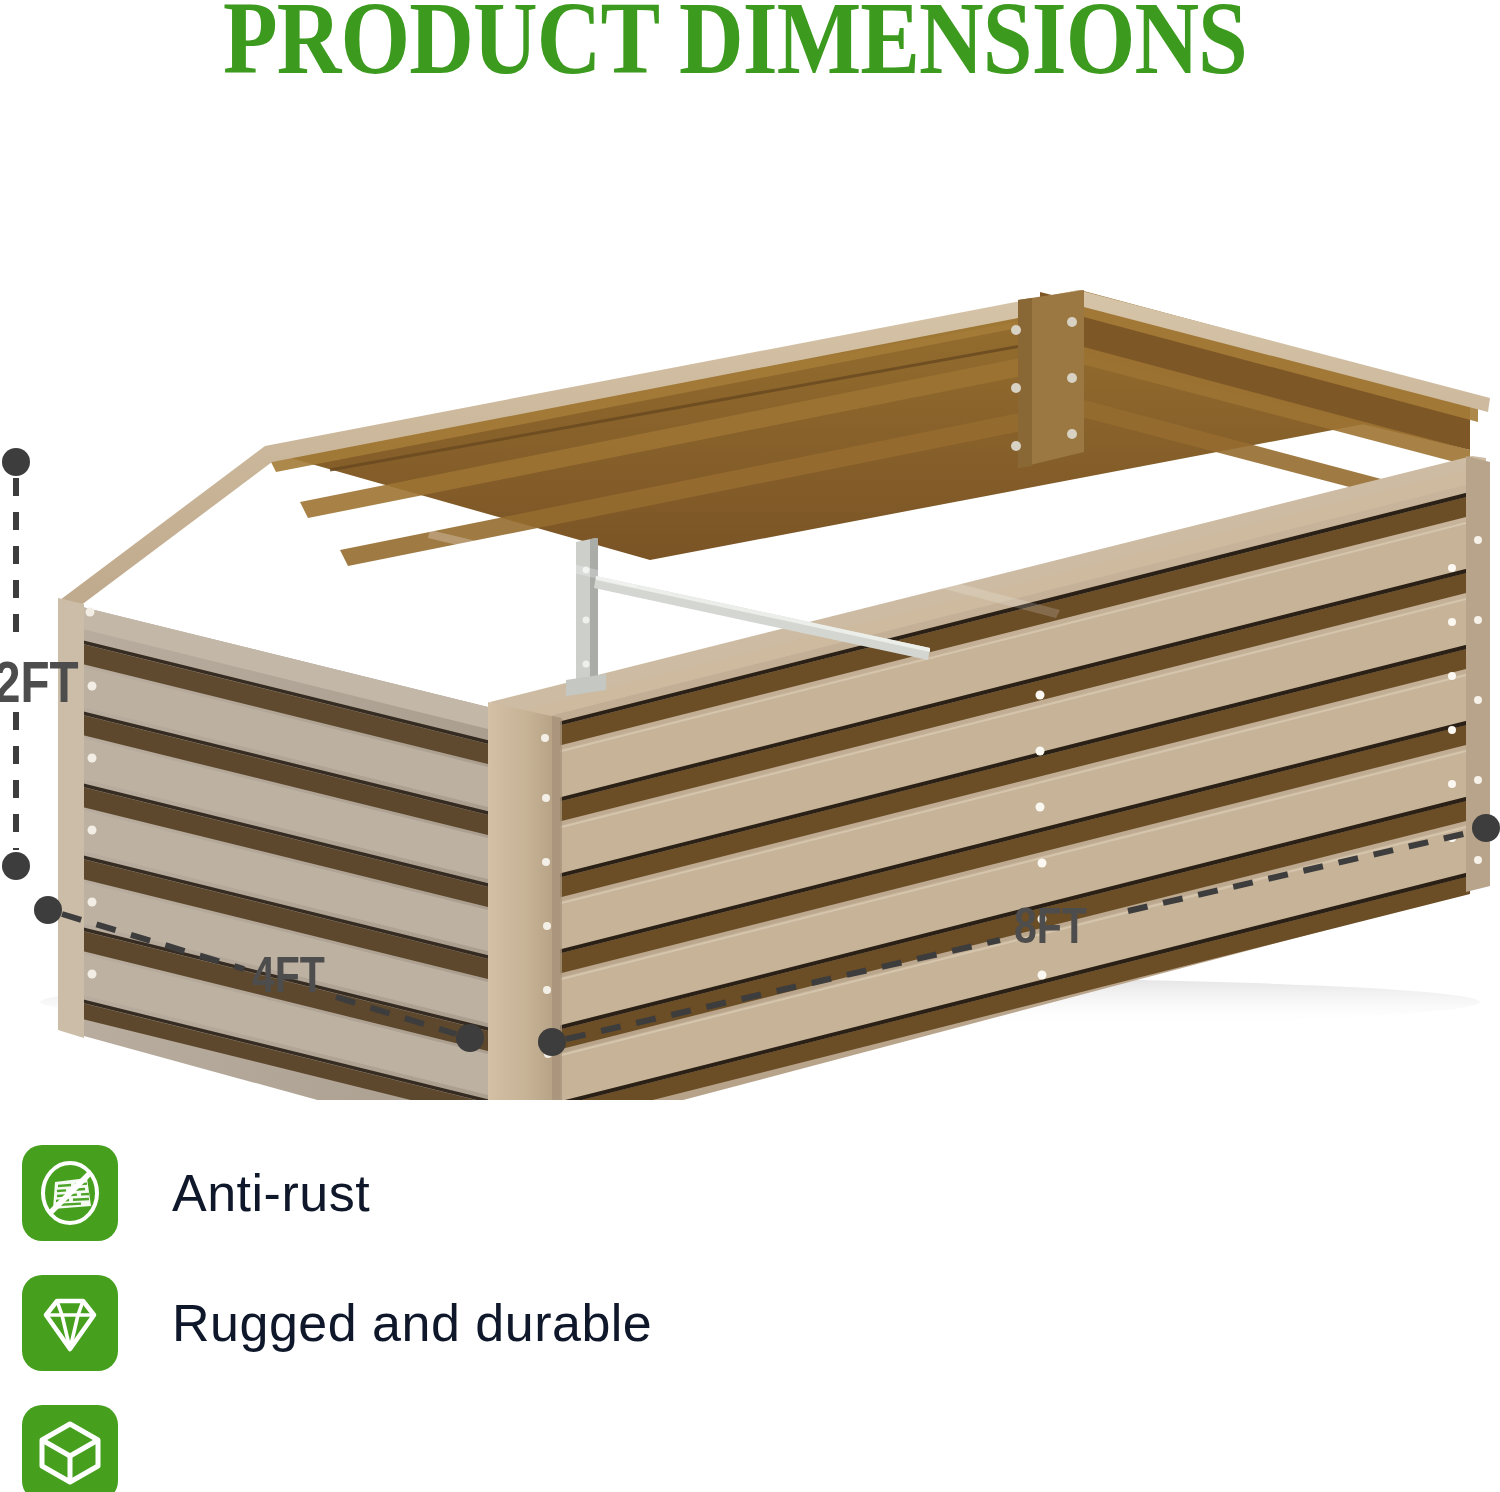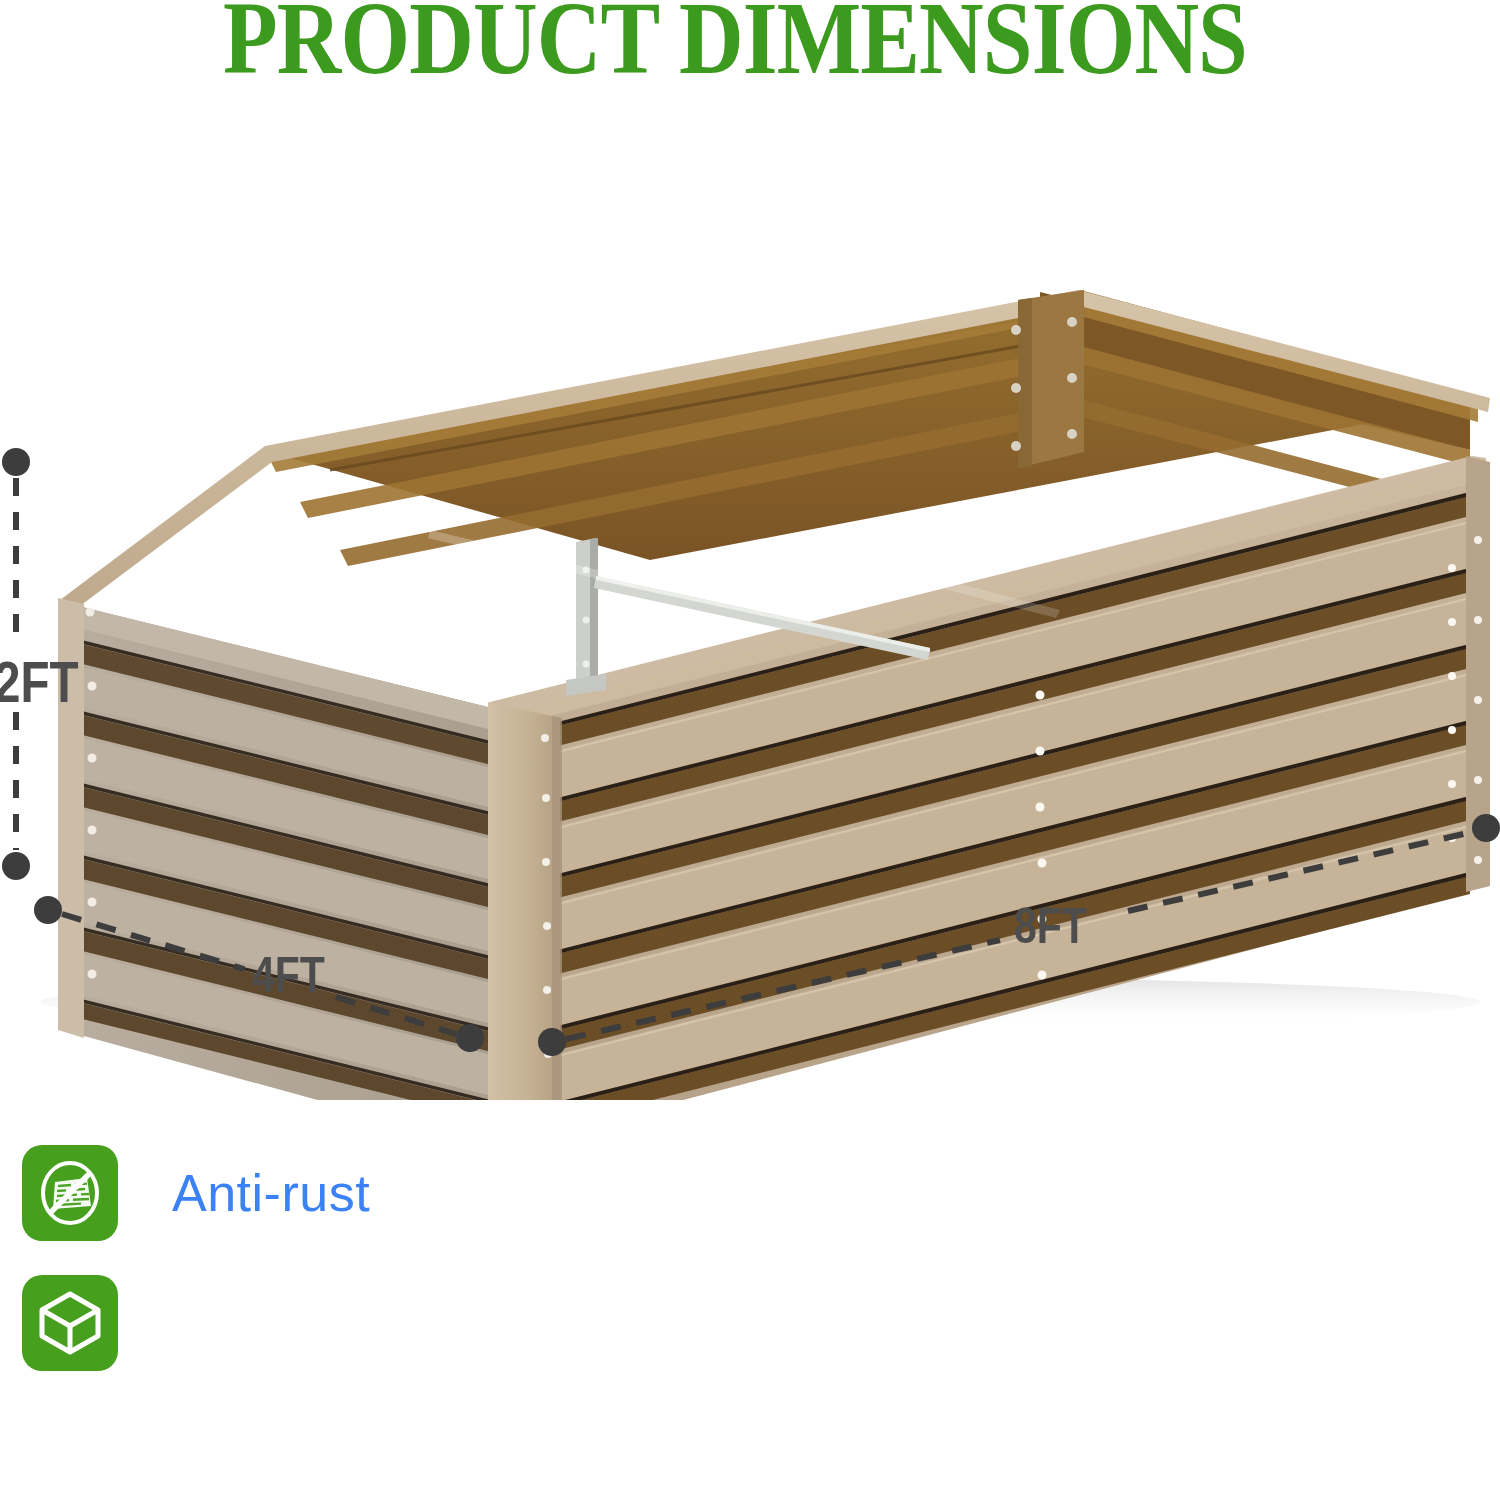--- a/index.html
+++ b/index.html
@@ -52,21 +52,21 @@
     width:96px; height:96px; flex:0 0 96px;
     background:#46a01e; border-radius:20px;
     display:flex; align-items:center; justify-content:center;
   }
   .feat-icon svg { display:block; }
   .feat-label {
     margin-left:54px;
     font-family:"Liberation Sans", sans-serif;
     font-size:52px;
     font-weight:400;
-    color:#3b82f6;
+    color:#0f172a;
     letter-spacing:0.5px;
     white-space:nowrap;
   }
 </style>
 </head>
 <body>
 
 <div class="title">PRODUCT DIMENSIONS</div>
 
 <div class="stage">
@@ -343,20 +343,35 @@
           <path d="M23,45 L36,44"></path>
             <path d="M40,43.8 L56,43"></path>
           <path d="M23,49 L48,47.6"></path>
         </g>
         <line x1="16" y1="58" x2="58" y2="16" stroke="#ffffff" stroke-width="5.5"></line>
       </svg>
     </span>
     <span class="feat-label">Anti-rust</span>
   </div>
 
+  <div class="feature">
+    <span class="feat-icon">
+      <svg width="74" height="74" viewBox="0 0 74 74">
+        <g fill="none" stroke="#ffffff" stroke-width="4.6" stroke-linejoin="round">
+          <path d="M13,29 L24,15 L50,15 L61,29 L37,63 Z"></path>
+        </g>
+        <g fill="none" stroke="#ffffff" stroke-width="3.6" stroke-linejoin="round">
+          <path d="M13,29 L61,29"></path>
+          <path d="M24,15 L29,29 L37,63"></path>
+          <path d="M50,15 L45,29 L37,63"></path>
+        </g>
+      </svg>
+    </span>
+    <span class="feat-label">Rugged and durable</span>
+  </div>
 
   <div class="feature">
     <span class="feat-icon">
       <svg width="74" height="74" viewBox="0 0 74 74">
         <g fill="none" stroke="#ffffff" stroke-width="5" stroke-linejoin="round">
           <path d="M37,8 L65,24 L65,50 L37,66 L9,50 L9,24 Z"></path>
           <path d="M9,24 L37,40 L65,24"></path>
           <path d="M37,40 L37,66"></path>
         </g>
       </svg>

